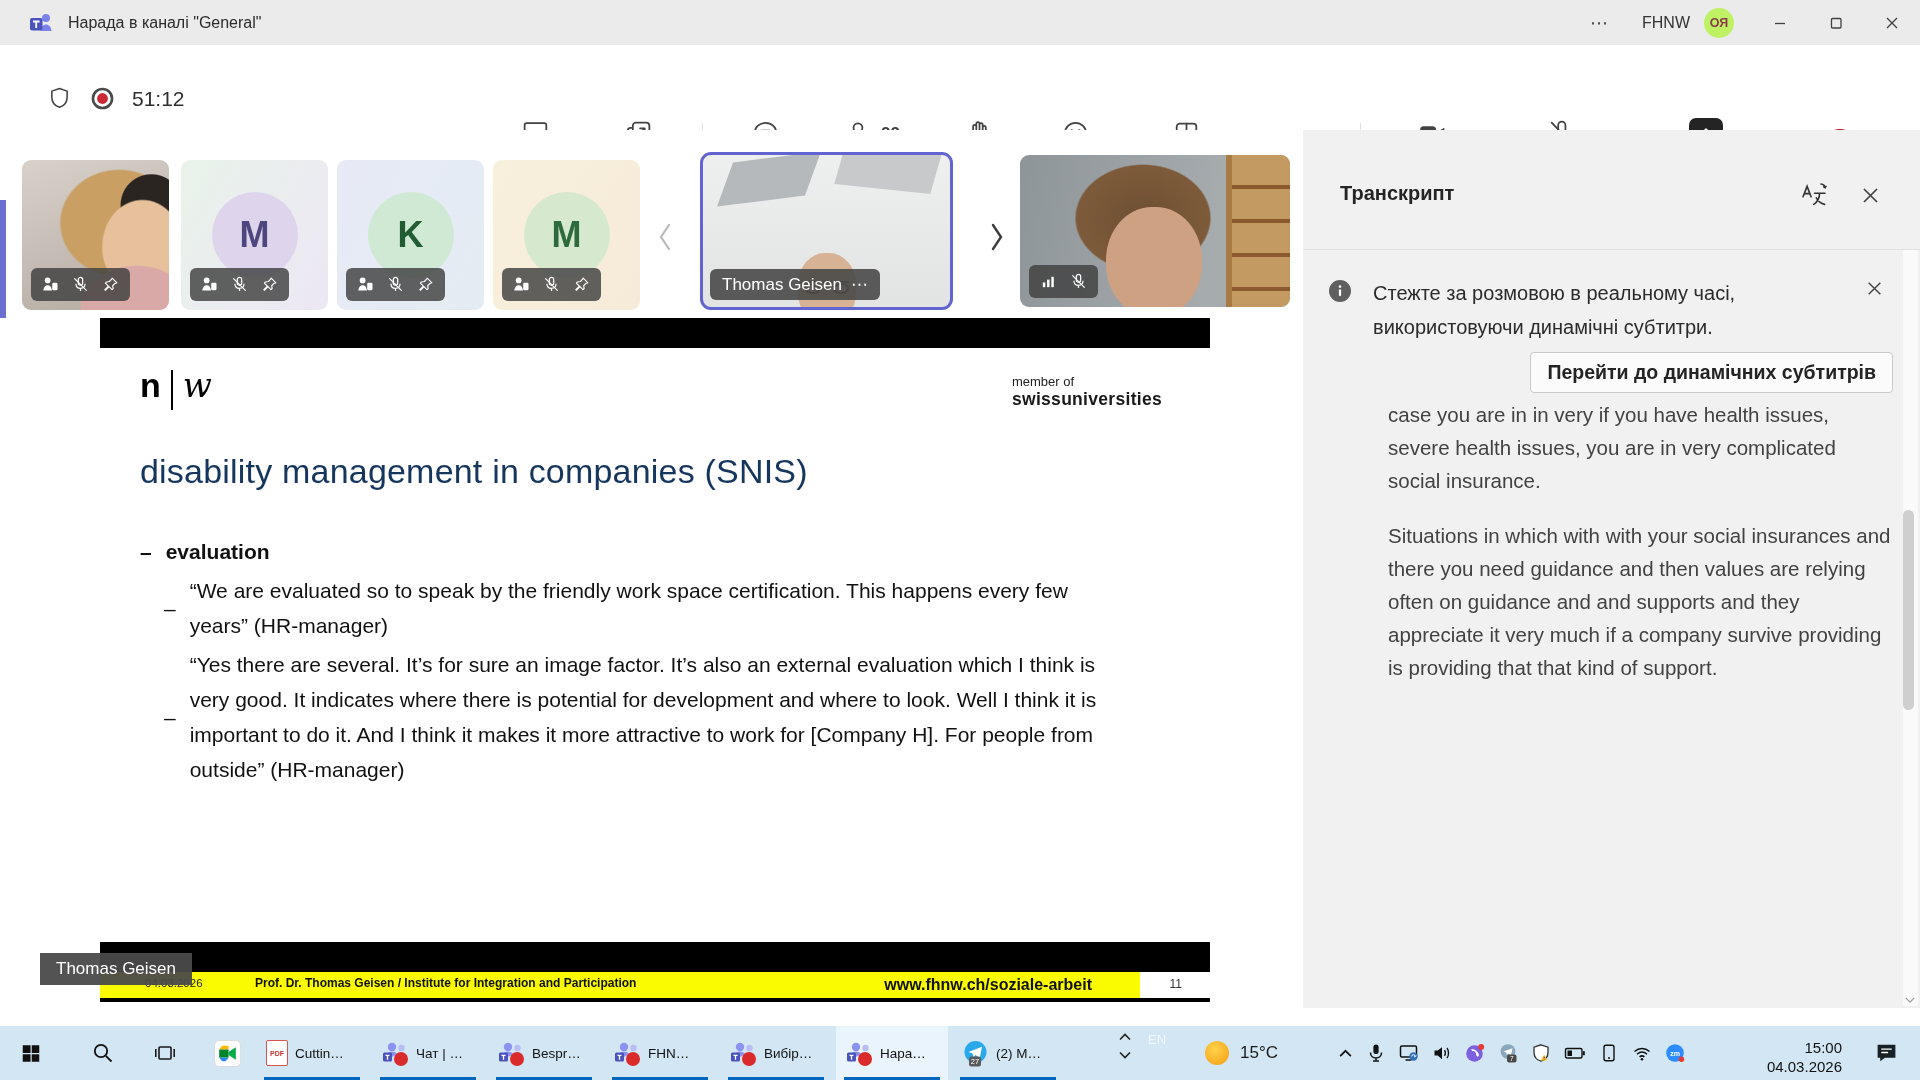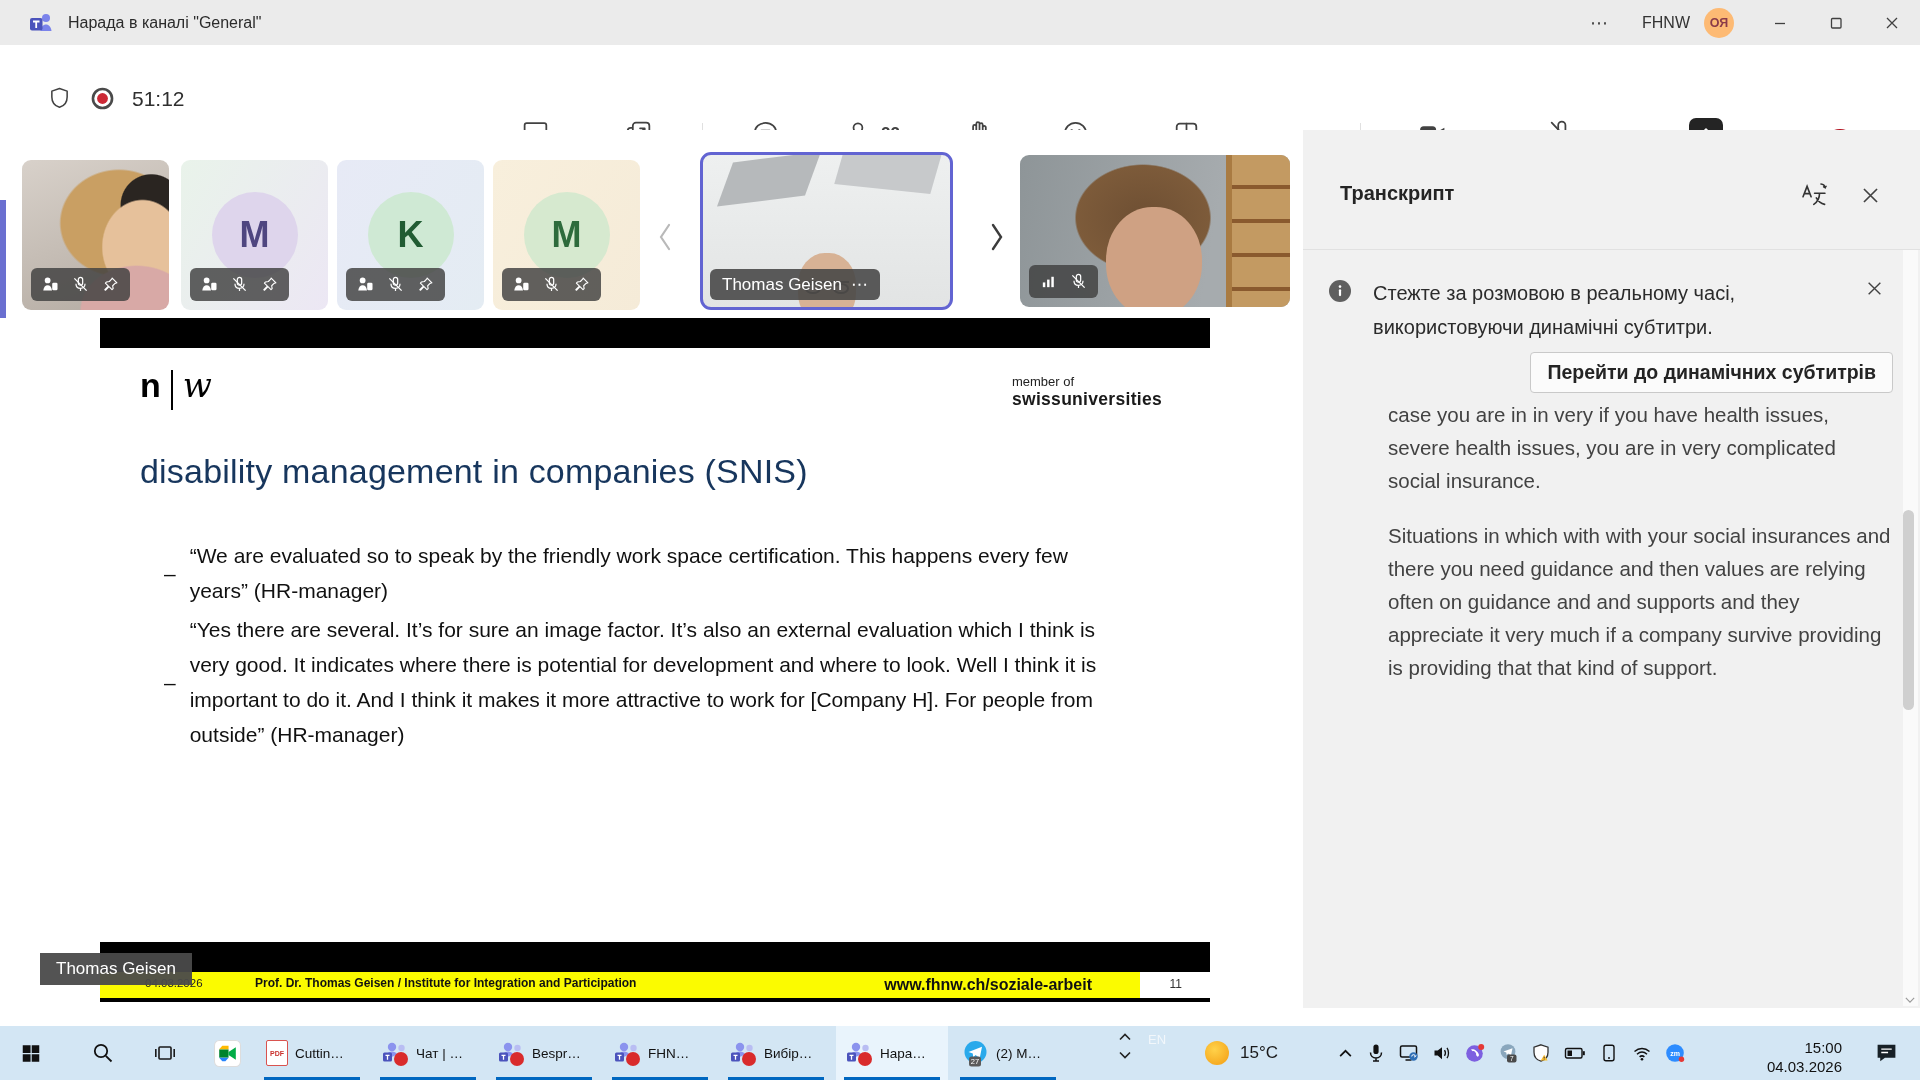--- a/index.html
+++ b/index.html
@@ -8,21 +8,21 @@
   svg{display:block;}
   .st{stroke:#424242;stroke-width:1.7;fill:none;stroke-linecap:round;stroke-linejoin:round;}
   .f{fill:#424242;stroke:none;}
 
   
   .titlebar{position:absolute;left:0;top:0;width:1920px;height:45px;background:#ebebeb;display:flex;align-items:center;}
   .tb-title{font-size:16px;color:#2b2b2b;margin-left:14px;}
   .tb-right{position:absolute;right:0;top:0;height:45px;display:flex;align-items:center;}
   .tb-more{font-size:18px;color:#444;width:56px;text-align:center;letter-spacing:2px;}
   .tb-org{font-size:16px;color:#333;margin:0 14px;}
-  .tb-avatar{width:30px;height:30px;border-radius:50%;background:#fdba74;color:#8a3b49;font-size:12.5px;font-weight:bold;display:flex;align-items:center;justify-content:center;margin-right:18px;}
+  .tb-avatar{width:30px;height:30px;border-radius:50%;background:#bef264;color:#8a3b49;font-size:12.5px;font-weight:bold;display:flex;align-items:center;justify-content:center;margin-right:18px;}
   .capbtn{width:56px;height:45px;display:flex;align-items:center;justify-content:center;}
   .teamslogo{margin-left:28px;}
 
   
   .toolbar{position:absolute;left:0;top:61px;width:1920px;height:85px;background:#fff;border-bottom:1px solid #ececec;}
   .tb-left{position:absolute;left:46px;top:24px;display:flex;align-items:center;gap:16px;}
   .timer{font-size:21px;color:#2f2f2f;}
   .tbtn{position:absolute;top:56px;height:66px;display:flex;flex-direction:column;align-items:center;justify-content:flex-start;gap:7px;cursor:default;}
   .tbtn .lab{font-size:15px;color:#424242;white-space:nowrap;}
   .icw{height:32px;display:flex;align-items:flex-end;justify-content:center;gap:6px;}
@@ -468,20 +468,23 @@
         <span class="nw-n">n</span>
           <span class="nw-bar"></span>
           <span class="nw-w">w</span>
       </div>
       <div class="member">
         <div class="m1">member of</div>
         <div class="m2">swissuniversities</div>
       </div>
       <div class="stitle">disability management in companies (SNIS)</div>
       <div class="sbody">
+        <div class="sb-h">
+            <span>evaluation</span>
+          </div>
         <div class="sb-q">
             <span>“We are evaluated so to speak by the friendly work space certification. This happens every few years” (HR-manager)</span>
           </div>
         <div class="sb-q">
             <span>“Yes there are several. It’s for sure an image factor. It’s also an external evaluation which I think is very good. It indicates where there is potential for development and where to look. Well I think it is important to do it. And I think it makes it more attractive to work for [Company H]. For people from outside” (HR-manager)</span>
           </div>
       </div>
       <div class="yfooter">
         <span class="fd">04.03.2026</span>
         <span class="fa">Prof. Dr. Thomas Geisen / Institute for Integration and Participation</span>

